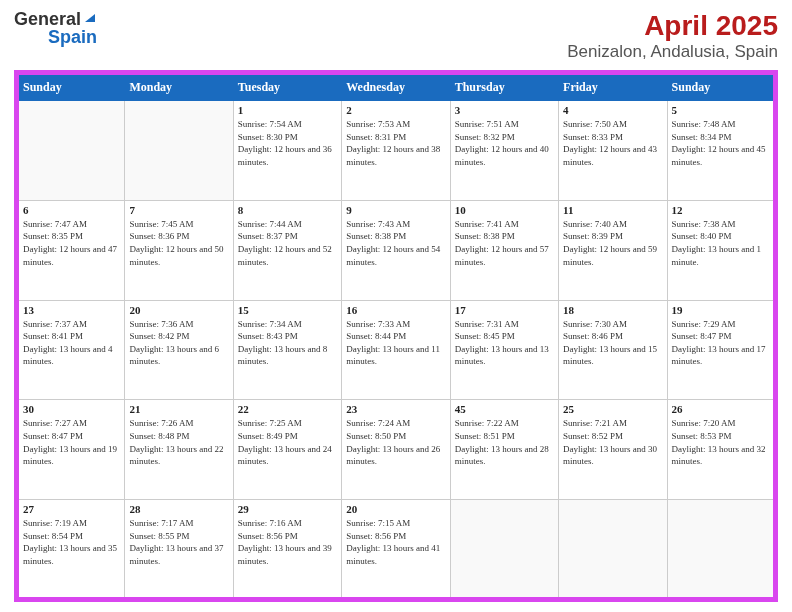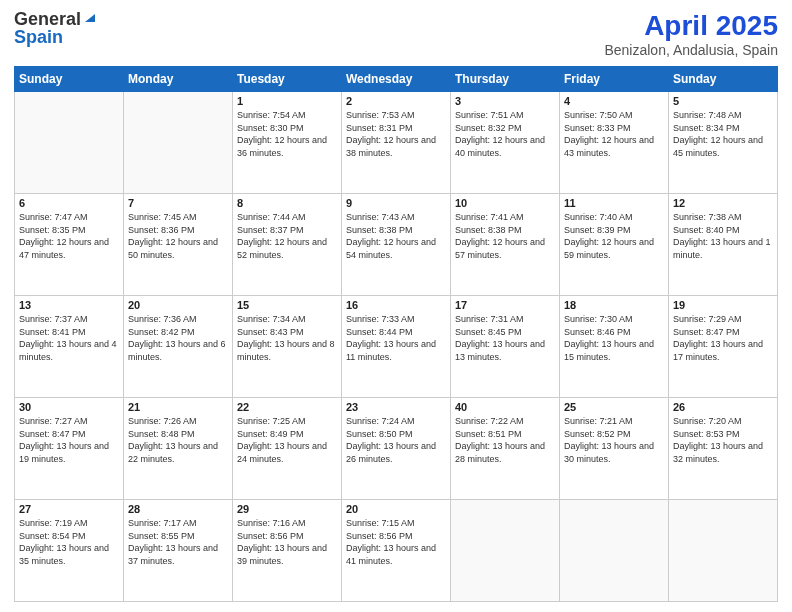--- a/index.html
+++ b/index.html
@@ -19,52 +19,53 @@
     }
     .header {
       display: flex;
       justify-content: space-between;
       align-items: flex-start;
       margin-bottom: 8px;
     }
     .logo {
       display: flex;
       flex-direction: column;
-      align-items: flex-start;
+      align-items: flex-end;
     }
     .logo-general {
       font-size: 18px;
       font-weight: bold;
       color: #333;
       line-height: 1;
     }
     .logo-blue {
       font-size: 18px;
       font-weight: bold;
       color: #1a6bbf;
       line-height: 1;
     }
     .title-block {
       text-align: right;
     }
     .month-title {
       font-size: 28px;
       font-weight: bold;
-      color: #1d4ed8;
+      color: #b91c1c;
     }
     .location {
-      font-size: 14px;
+      font-size: 17px;
       color: #555;
     }
     .calendar {
       flex: 1;
-      border: 1px solid #d946ef;
+      border: 5px solid #d946ef;
       border-collapse: collapse;
       width: 100%;
       table-layout: fixed;
+      font-family: Liberation Serif, serif;
     }
     .calendar th {
       background: #1a6bbf;
       color: #fff;
       font-size: 12px;
       font-weight: bold;
       padding: 5px 4px;
       text-align: left;
       border: 1px solid #1a6bbf;
     }
@@ -224,21 +225,21 @@
           </td>
           <td>
             <span class="day-num">22</span>
             <div class="cell-text">Sunrise: 7:25 AM<br>Sunset: 8:49 PM<br>Daylight: 13 hours and 24 minutes.</div>
           </td>
           <td>
             <span class="day-num">23</span>
             <div class="cell-text">Sunrise: 7:24 AM<br>Sunset: 8:50 PM<br>Daylight: 13 hours and 26 minutes.</div>
           </td>
           <td>
-            <span class="day-num">40</span>
+            <span class="day-num">45</span>
             <div class="cell-text">Sunrise: 7:22 AM<br>Sunset: 8:51 PM<br>Daylight: 13 hours and 28 minutes.</div>
           </td>
           <td>
             <span class="day-num">25</span>
             <div class="cell-text">Sunrise: 7:21 AM<br>Sunset: 8:52 PM<br>Daylight: 13 hours and 30 minutes.</div>
           </td>
           <td>
             <span class="day-num">26</span>
             <div class="cell-text">Sunrise: 7:20 AM<br>Sunset: 8:53 PM<br>Daylight: 13 hours and 32 minutes.</div>
           </td>

